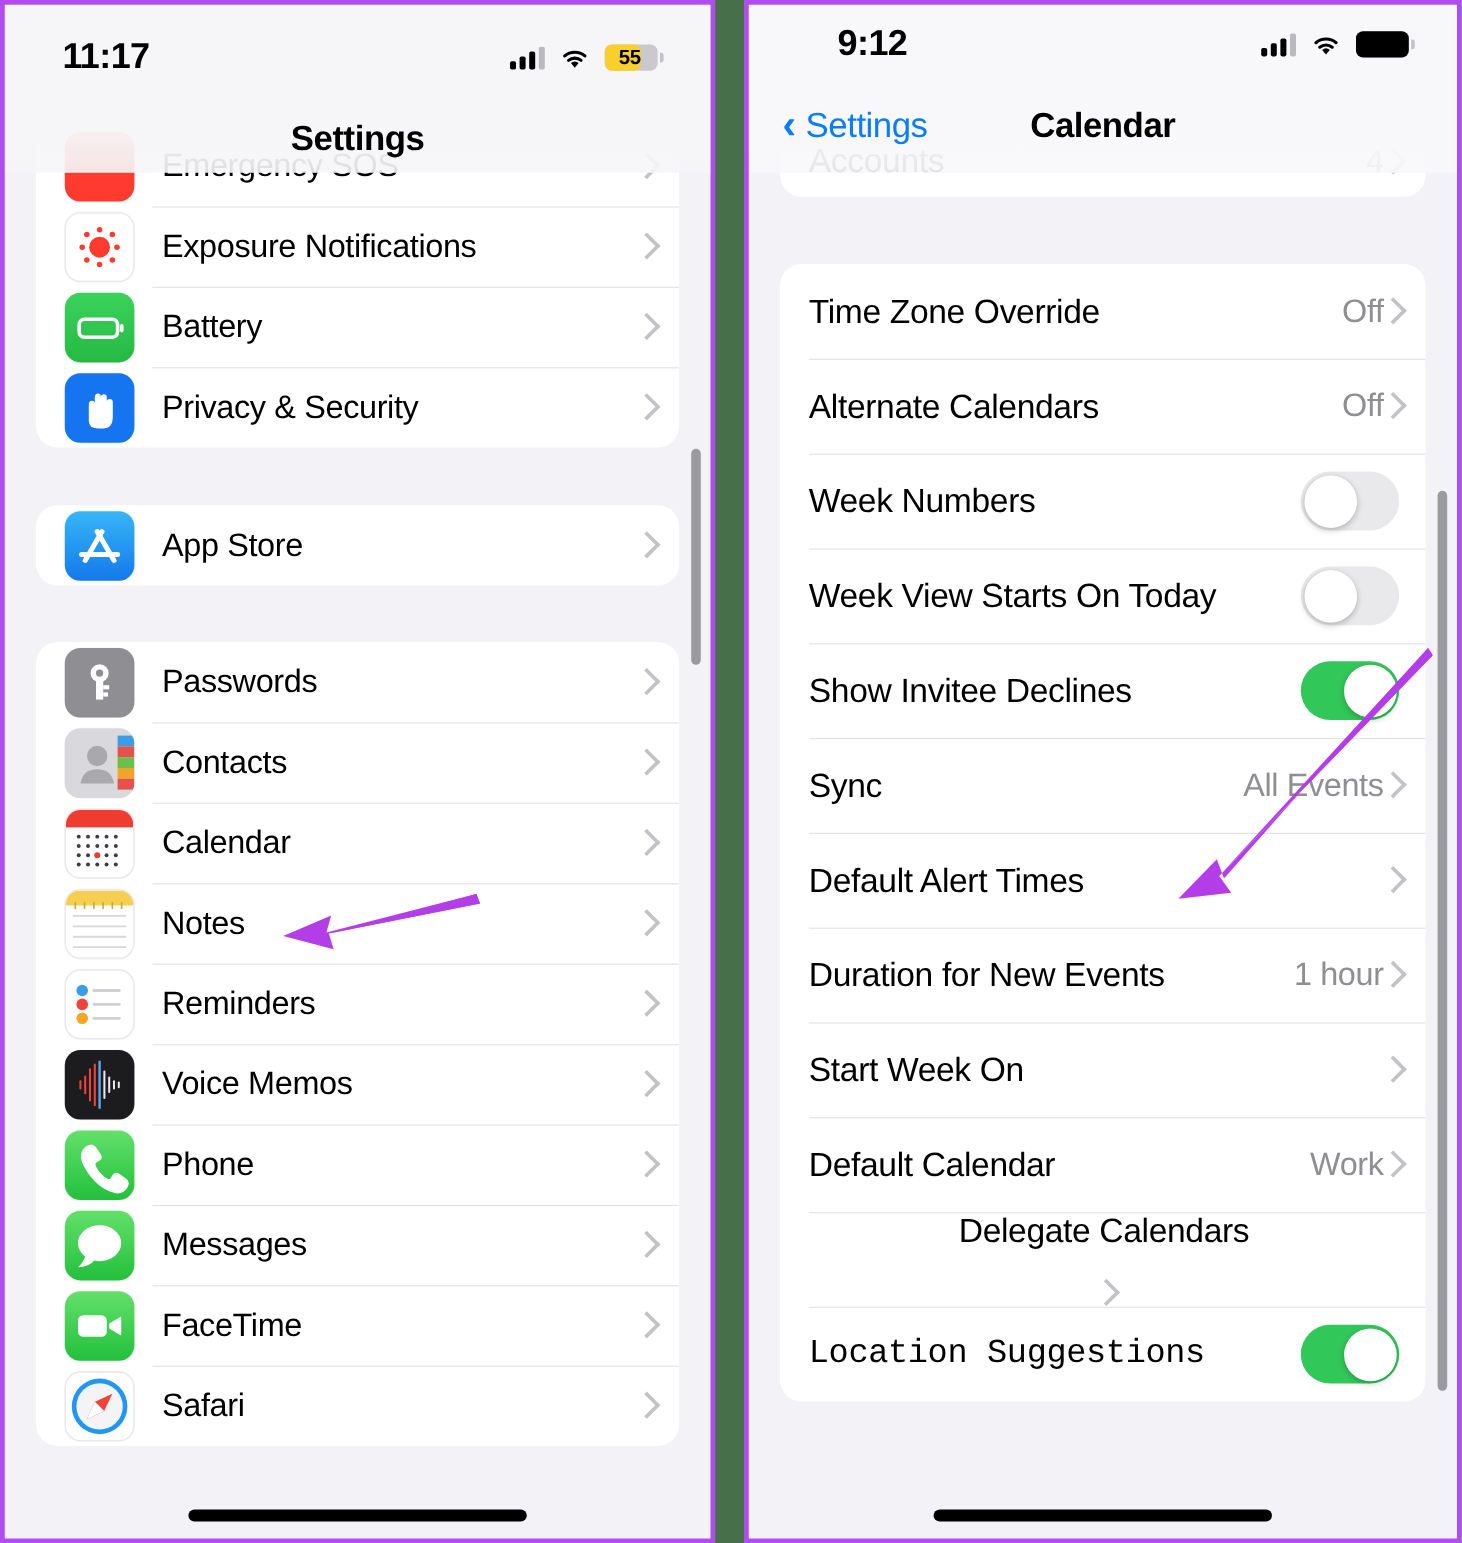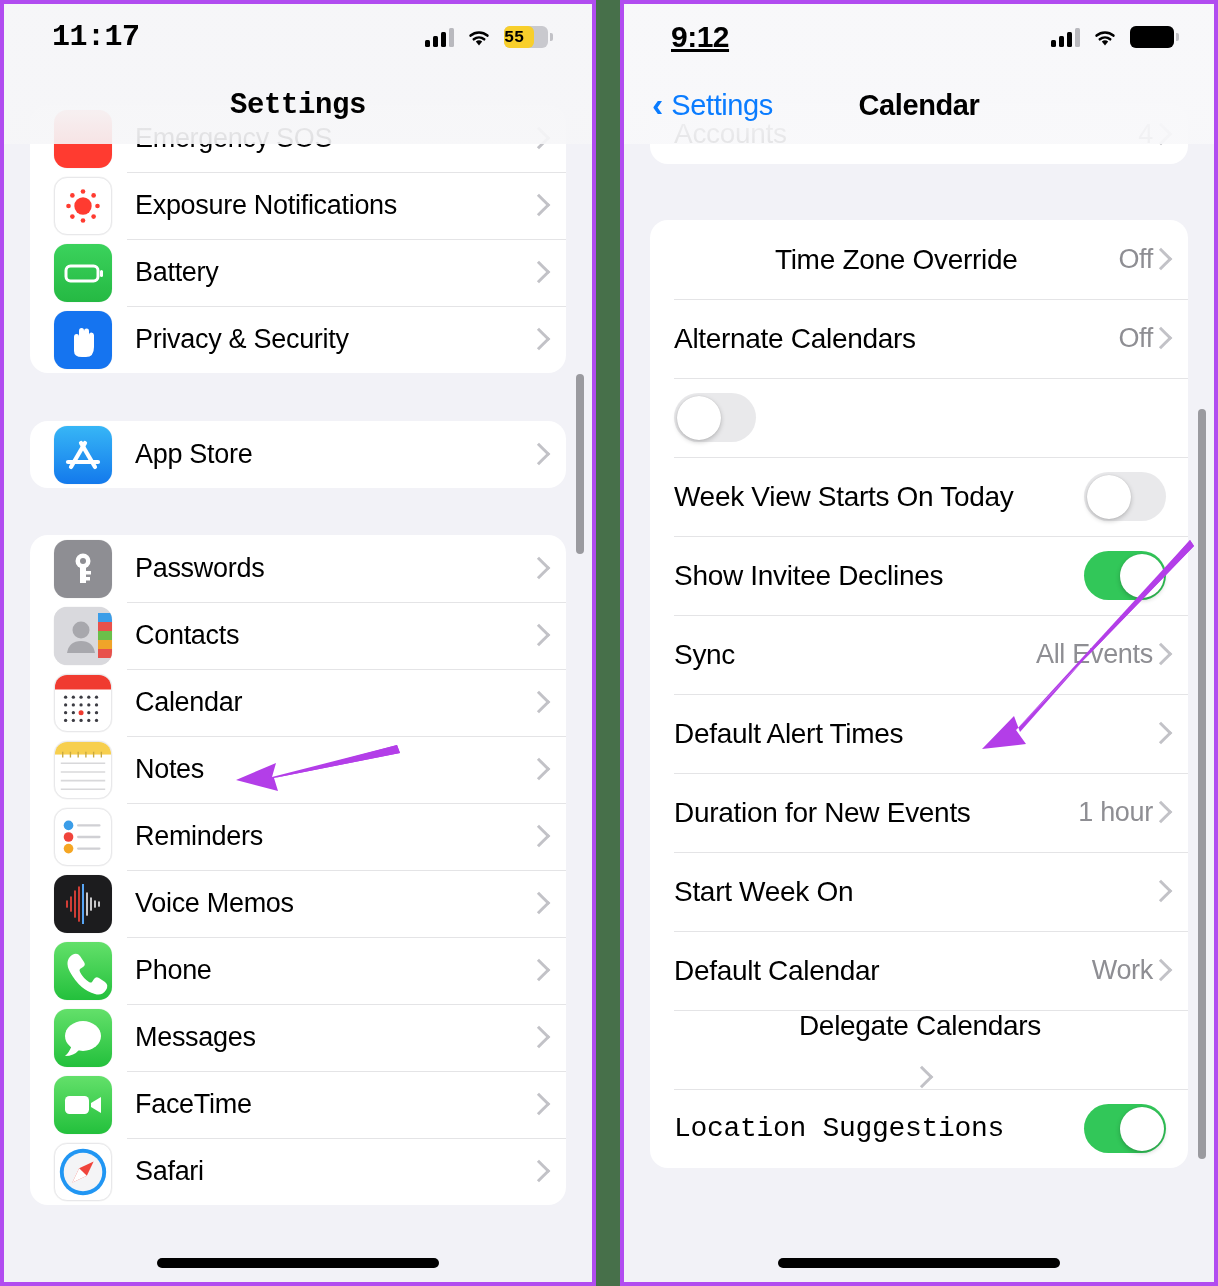--- a/index.html
+++ b/index.html
@@ -84,21 +84,21 @@
   .batt .fill {
     position: absolute; left: 0; top: 0; bottom: 0;
     border-radius: 6px;
   }
   .batt.low .fill { width: 30px; background: #f8cf2b; }
   .batt.full .fill { width: 44px; background: #000; }
   .batt .pct {
     position: relative;
     z-index: 2;
     width: 30px;
-    text-align: left;
+    text-align: right;
     font-size: 17px;
     font-weight: bold;
     color: #000;
     letter-spacing: -0.3px;
   }
 
   
   .navbar {
     position: relative;
     height: 70px;
@@ -522,21 +522,21 @@
                 <path d="M33 33 L18 40 L25 25 Z" fill="#fff"></path>
               </svg>
             </div>
             <div class="label">Safari</div>
             <div class="chevron"></div>
           </div>
         </div>
       </div>
 
       <div class="header-fade"></div>
-      <div style="position:absolute;left:0;right:0;top:0;z-index:11;font-family:Liberation Mono, monospace;">
+      <div style="position:absolute;left:0;right:0;top:11px;z-index:11;">
         <div class="statusbar">
           <div class="clock">11:17</div>
           <div class="status-icons">
             <div class="bars">
                 <i></i>
                 <i></i>
                 <i></i>
                 <i></i>
               </div>
             <div class="wifi">
@@ -577,33 +577,34 @@
         <div class="group" style="margin-top:100px;">
           <div class="row" style="min-height:60px;">
             <div class="label">Accounts</div>
             <div class="value">4</div>
             <div class="chevron"></div>
           </div>
         </div>
 
         <div class="group" style="margin-top:56px;">
 
-          <div class="row" style="min-height:79px;text-align:center;">
+          <div class="row" style="min-height:79px;">
             <div class="label">Time Zone Override</div>
             <div class="value">Off</div>
             <div class="chevron"></div>
           </div>
 
           <div class="row" style="min-height:79px;">
             <div class="label">Alternate Calendars</div>
             <div class="value">Off</div>
             <div class="chevron"></div>
           </div>
 
           <div class="row" style="min-height:79px;">
+            <div class="label">Week Numbers</div>
             <div class="toggle off">
                 <span class="knob"></span>
               </div>
           </div>
 
           <div class="row" style="min-height:79px;">
             <div class="label">Week View Starts On Today</div>
             <div class="toggle off">
                 <span class="knob"></span>
               </div>
@@ -654,21 +655,21 @@
             <div class="toggle on">
                 <span class="knob"></span>
               </div>
           </div>
 
         </div>
       </div>
 
       <div class="header-fade right-hdr"></div>
       <div style="position:absolute;left:0;right:0;top:0;z-index:11;">
-        <div class="statusbar" style="padding-left:47px;padding-right:40px;text-decoration:underline;">
+        <div class="statusbar" style="padding-left:74px;padding-right:40px;">
           <div class="clock">9:12</div>
           <div class="status-icons">
             <div class="bars">
                 <i></i>
                 <i></i>
                 <i></i>
                 <i></i>
               </div>
             <div class="wifi">
               <svg width="26" height="19" viewBox="0 0 26 19">

